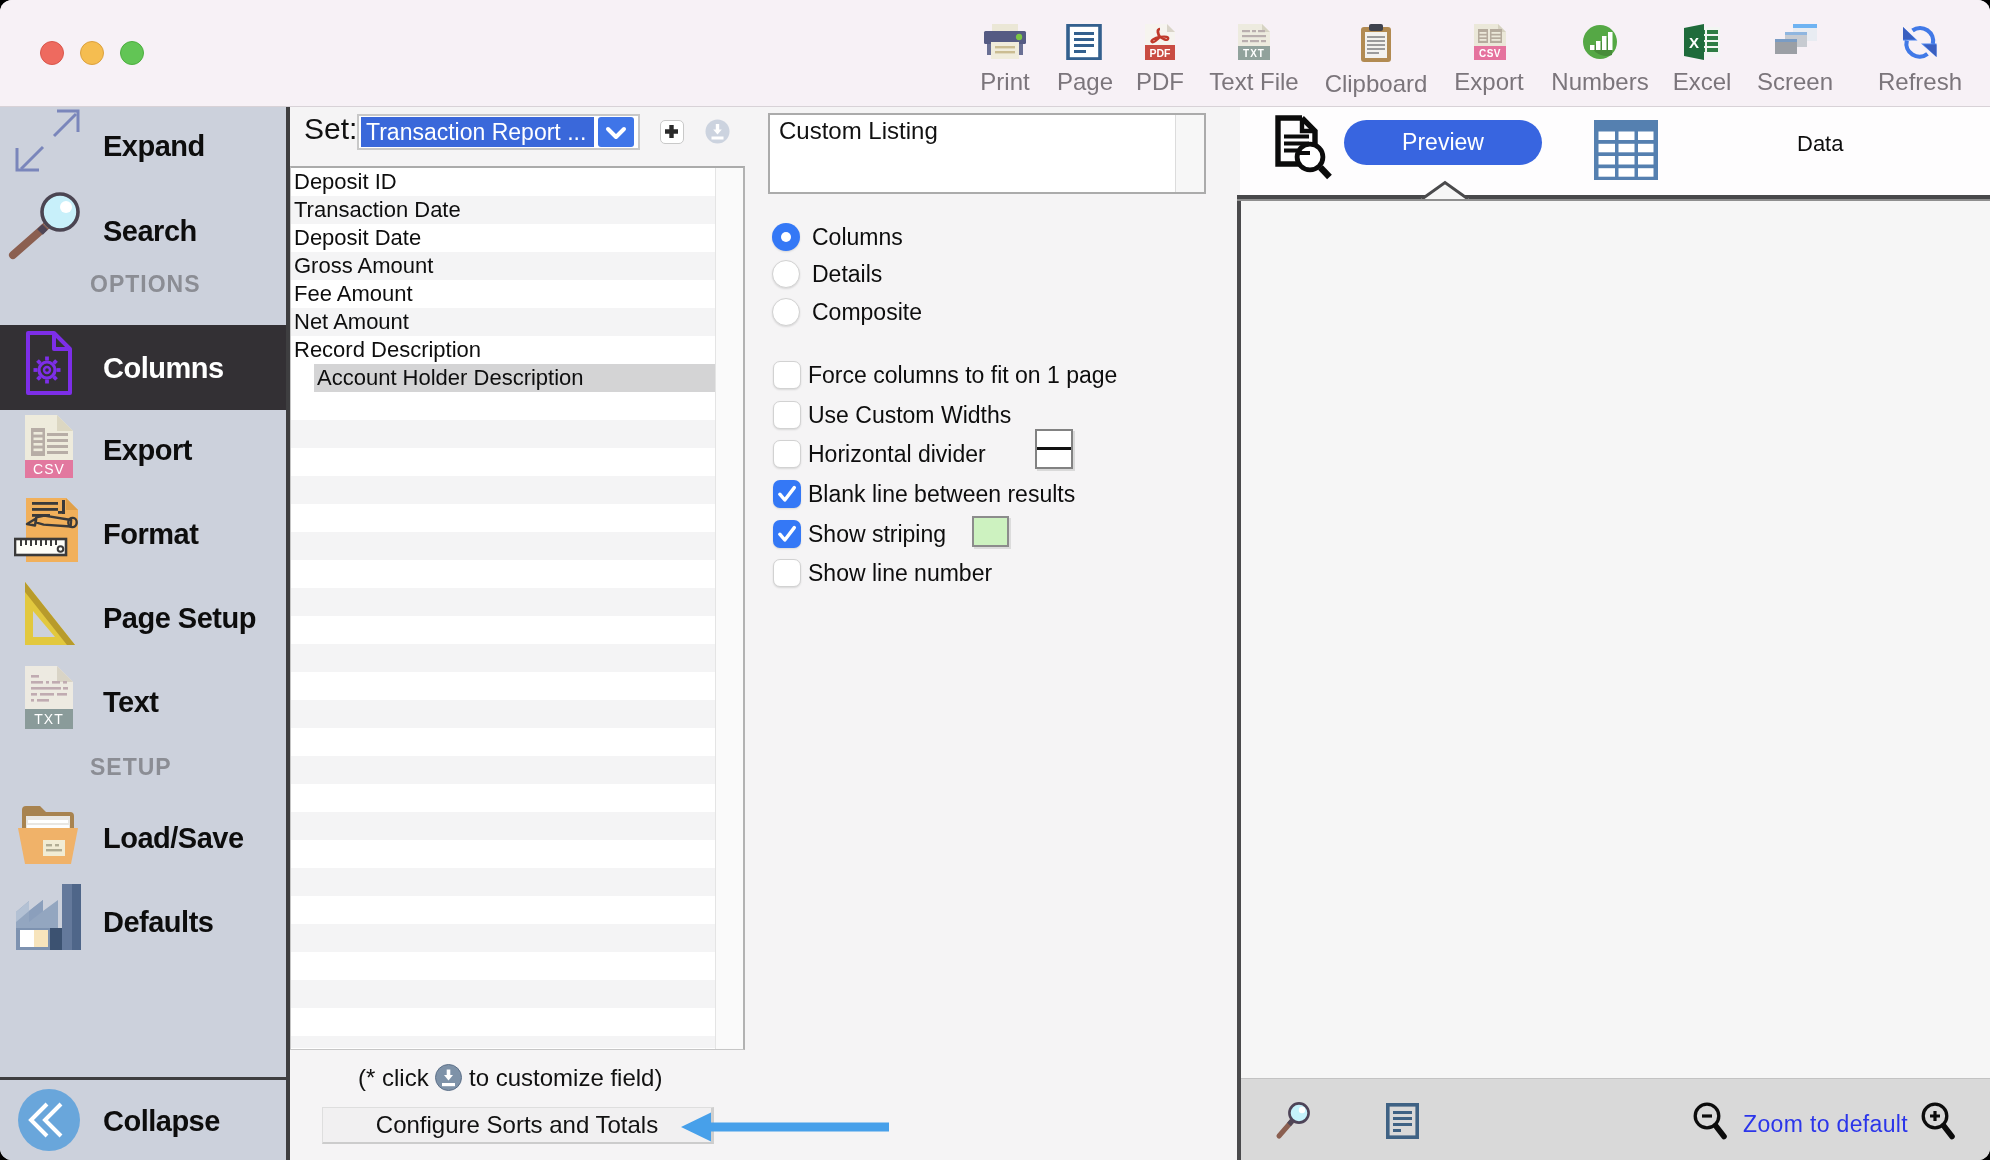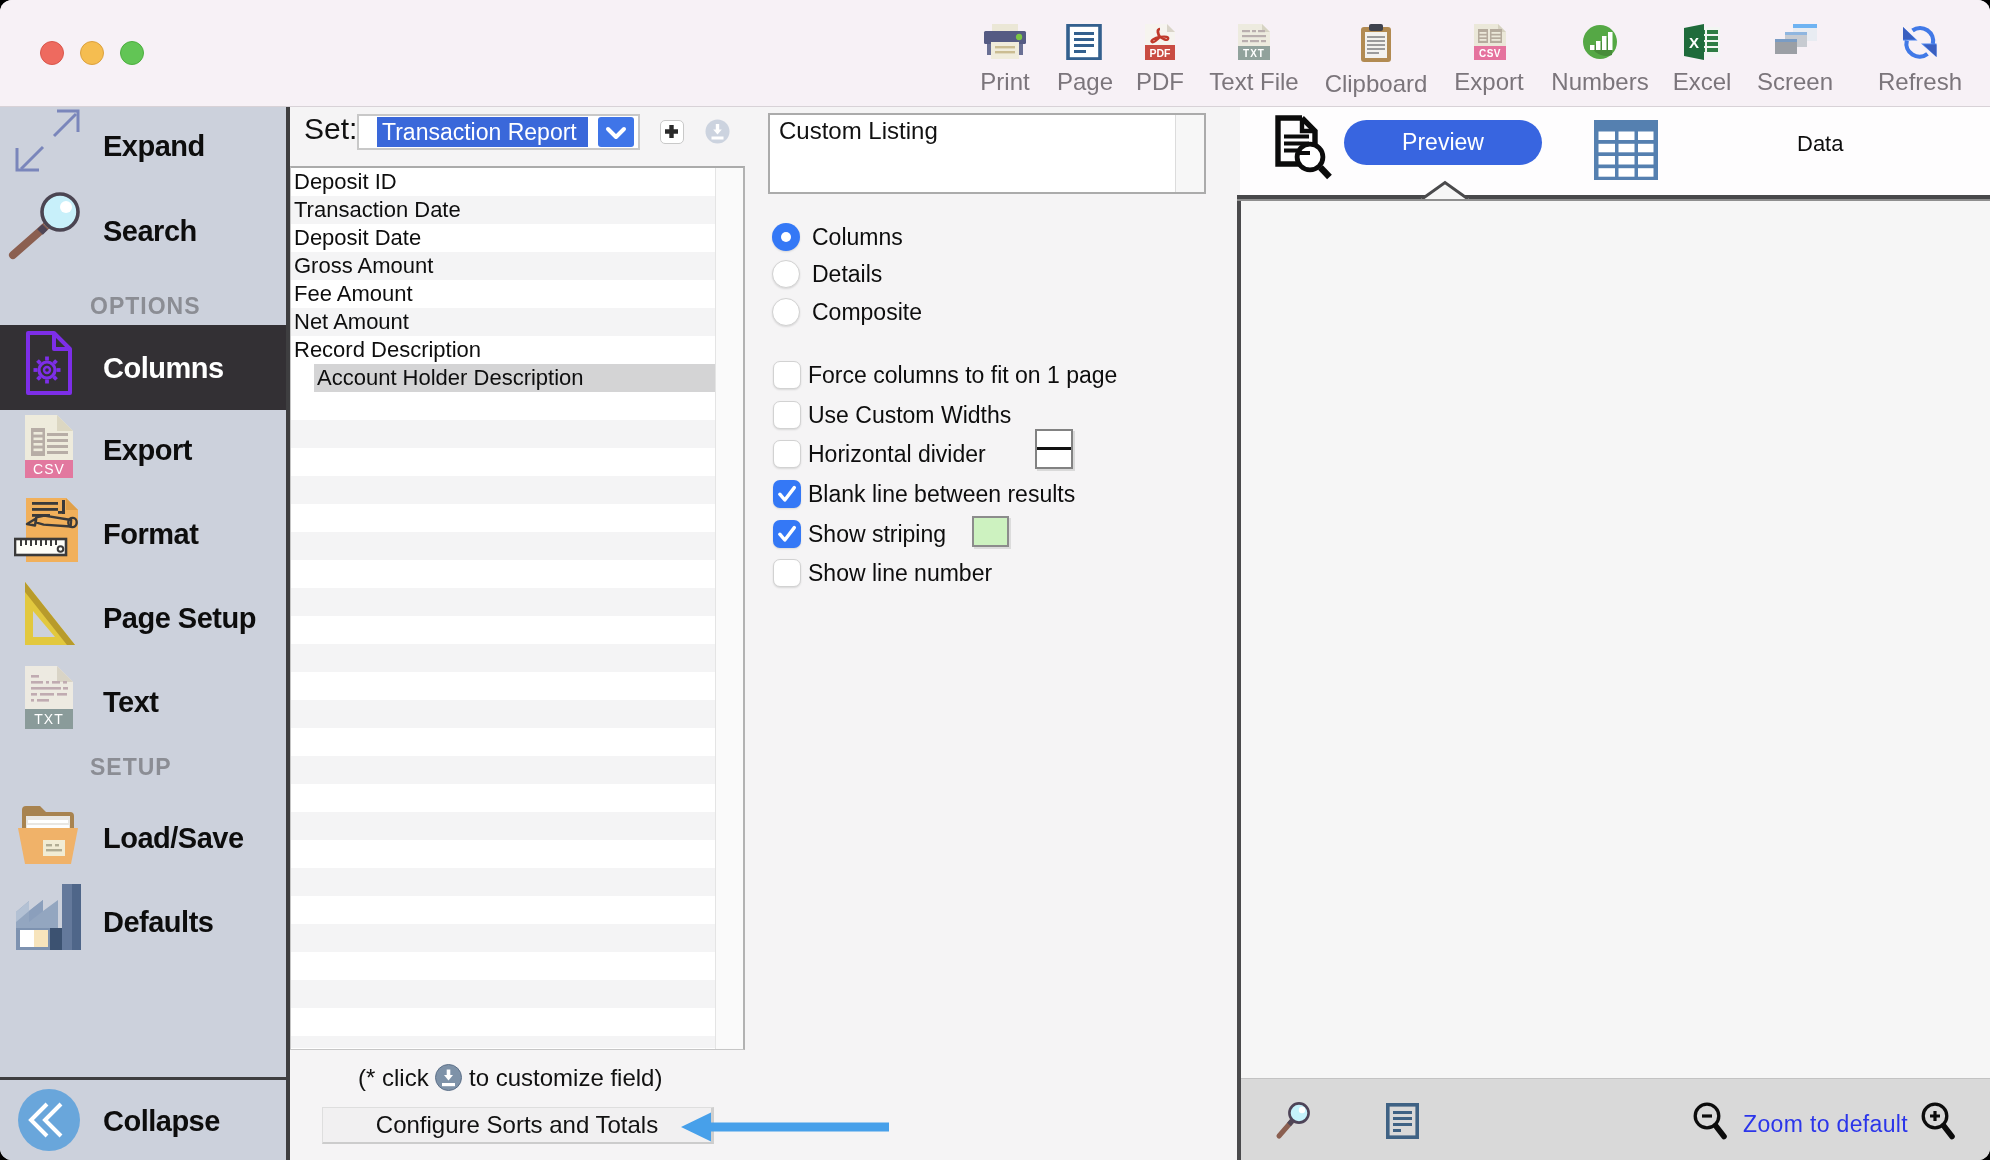--- a/index.html
+++ b/index.html
@@ -218,21 +218,21 @@
 
   <svg class="abs" style="left:0px;top:192px;" width="84" height="70" viewBox="0 0 84 70">
     <line x1="46" y1="34" x2="13" y2="63" stroke="#8b5f50" stroke-width="8" stroke-linecap="round"></line>
     <line x1="45" y1="35" x2="40" y2="40" stroke="#4f4656" stroke-width="8"></line>
     <line x1="50" y1="30" x2="46" y2="34" stroke="#9aa0a8" stroke-width="6"></line>
     <circle cx="60" cy="20" r="18" fill="#c8f0fa" stroke="#4b4552" stroke-width="3.6"></circle>
     <circle cx="66" cy="15" r="6" fill="#fff"></circle>
   </svg>
   <div class="sblbl" style="top:212px;">Search</div>
 
-  <div class="sbhdr" style="top:293px;">OPTIONS</div>
+  <div class="sbhdr" style="top:271px;">OPTIONS</div>
 
   <svg class="abs" style="left:24px;top:331px;" width="50" height="64" viewBox="0 0 50 64">
     <g stroke="#7d2ee8" stroke-width="4" fill="none" stroke-linejoin="round">
       <path d="M30 2 H4 V62 H46 V18 L30 2 Z"></path>
       <path d="M30 2 V18 H46"></path>
     </g>
     <g stroke="#7d2ee8" fill="none">
       <circle cx="23" cy="39" r="8" stroke-width="3.2"></circle>
       <circle cx="23" cy="39" r="3" stroke-width="2.4"></circle>
       <g stroke-width="3.8">
@@ -367,21 +367,21 @@
       <path d="M30 16 L14 32 L30 48"></path>
       <path d="M44 16 L28 32 L44 48"></path>
     </g>
   </svg>
   <div class="sblbl" style="top:1102px;">Collapse</div>
 
   <div id="midpanel"></div>
 
   <div class="abs" style="left:304px;top:115px;font-size:30px;line-height:28px;color:#111;">Set:</div>
   <div class="abs" id="combo" style="left:357px;top:114px;width:283px;height:36px;background:#fff;border:2px solid #c8c8c8;">
-    <div class="abs" style="left:18px;top:1px;width:211px;height:30px;background:#3a68da;color:#fff;font-size:23px;line-height:30px;padding-left:5px;">Transaction Report ...</div>
+    <div class="abs" style="left:2px;top:1px;width:233px;height:30px;background:#3a68da;color:#fff;font-size:23px;line-height:30px;padding-left:5px;">Transaction Report ...</div>
     <div class="abs" style="left:239px;top:1px;width:36px;height:30px;background:#3f75e8;border-radius:3px;">
       <svg width="36" height="30" viewBox="0 0 36 30">
           <path d="M10 12 L18 20 L26 12" fill="none" stroke="#fff" stroke-width="4" stroke-linecap="round" stroke-linejoin="round"></path>
         </svg>
     </div>
   </div>
   <div class="abs" style="left:660px;top:120px;width:24px;height:24px;background:#fff;border:1.5px solid #c9c9c9;border-radius:5px;">
     <svg width="21" height="21" viewBox="0 0 21 21">
         <path d="M10.5 4 V17 M4 10.5 H17" stroke="#2a2a2a" stroke-width="4.4"></path>
       </svg>

